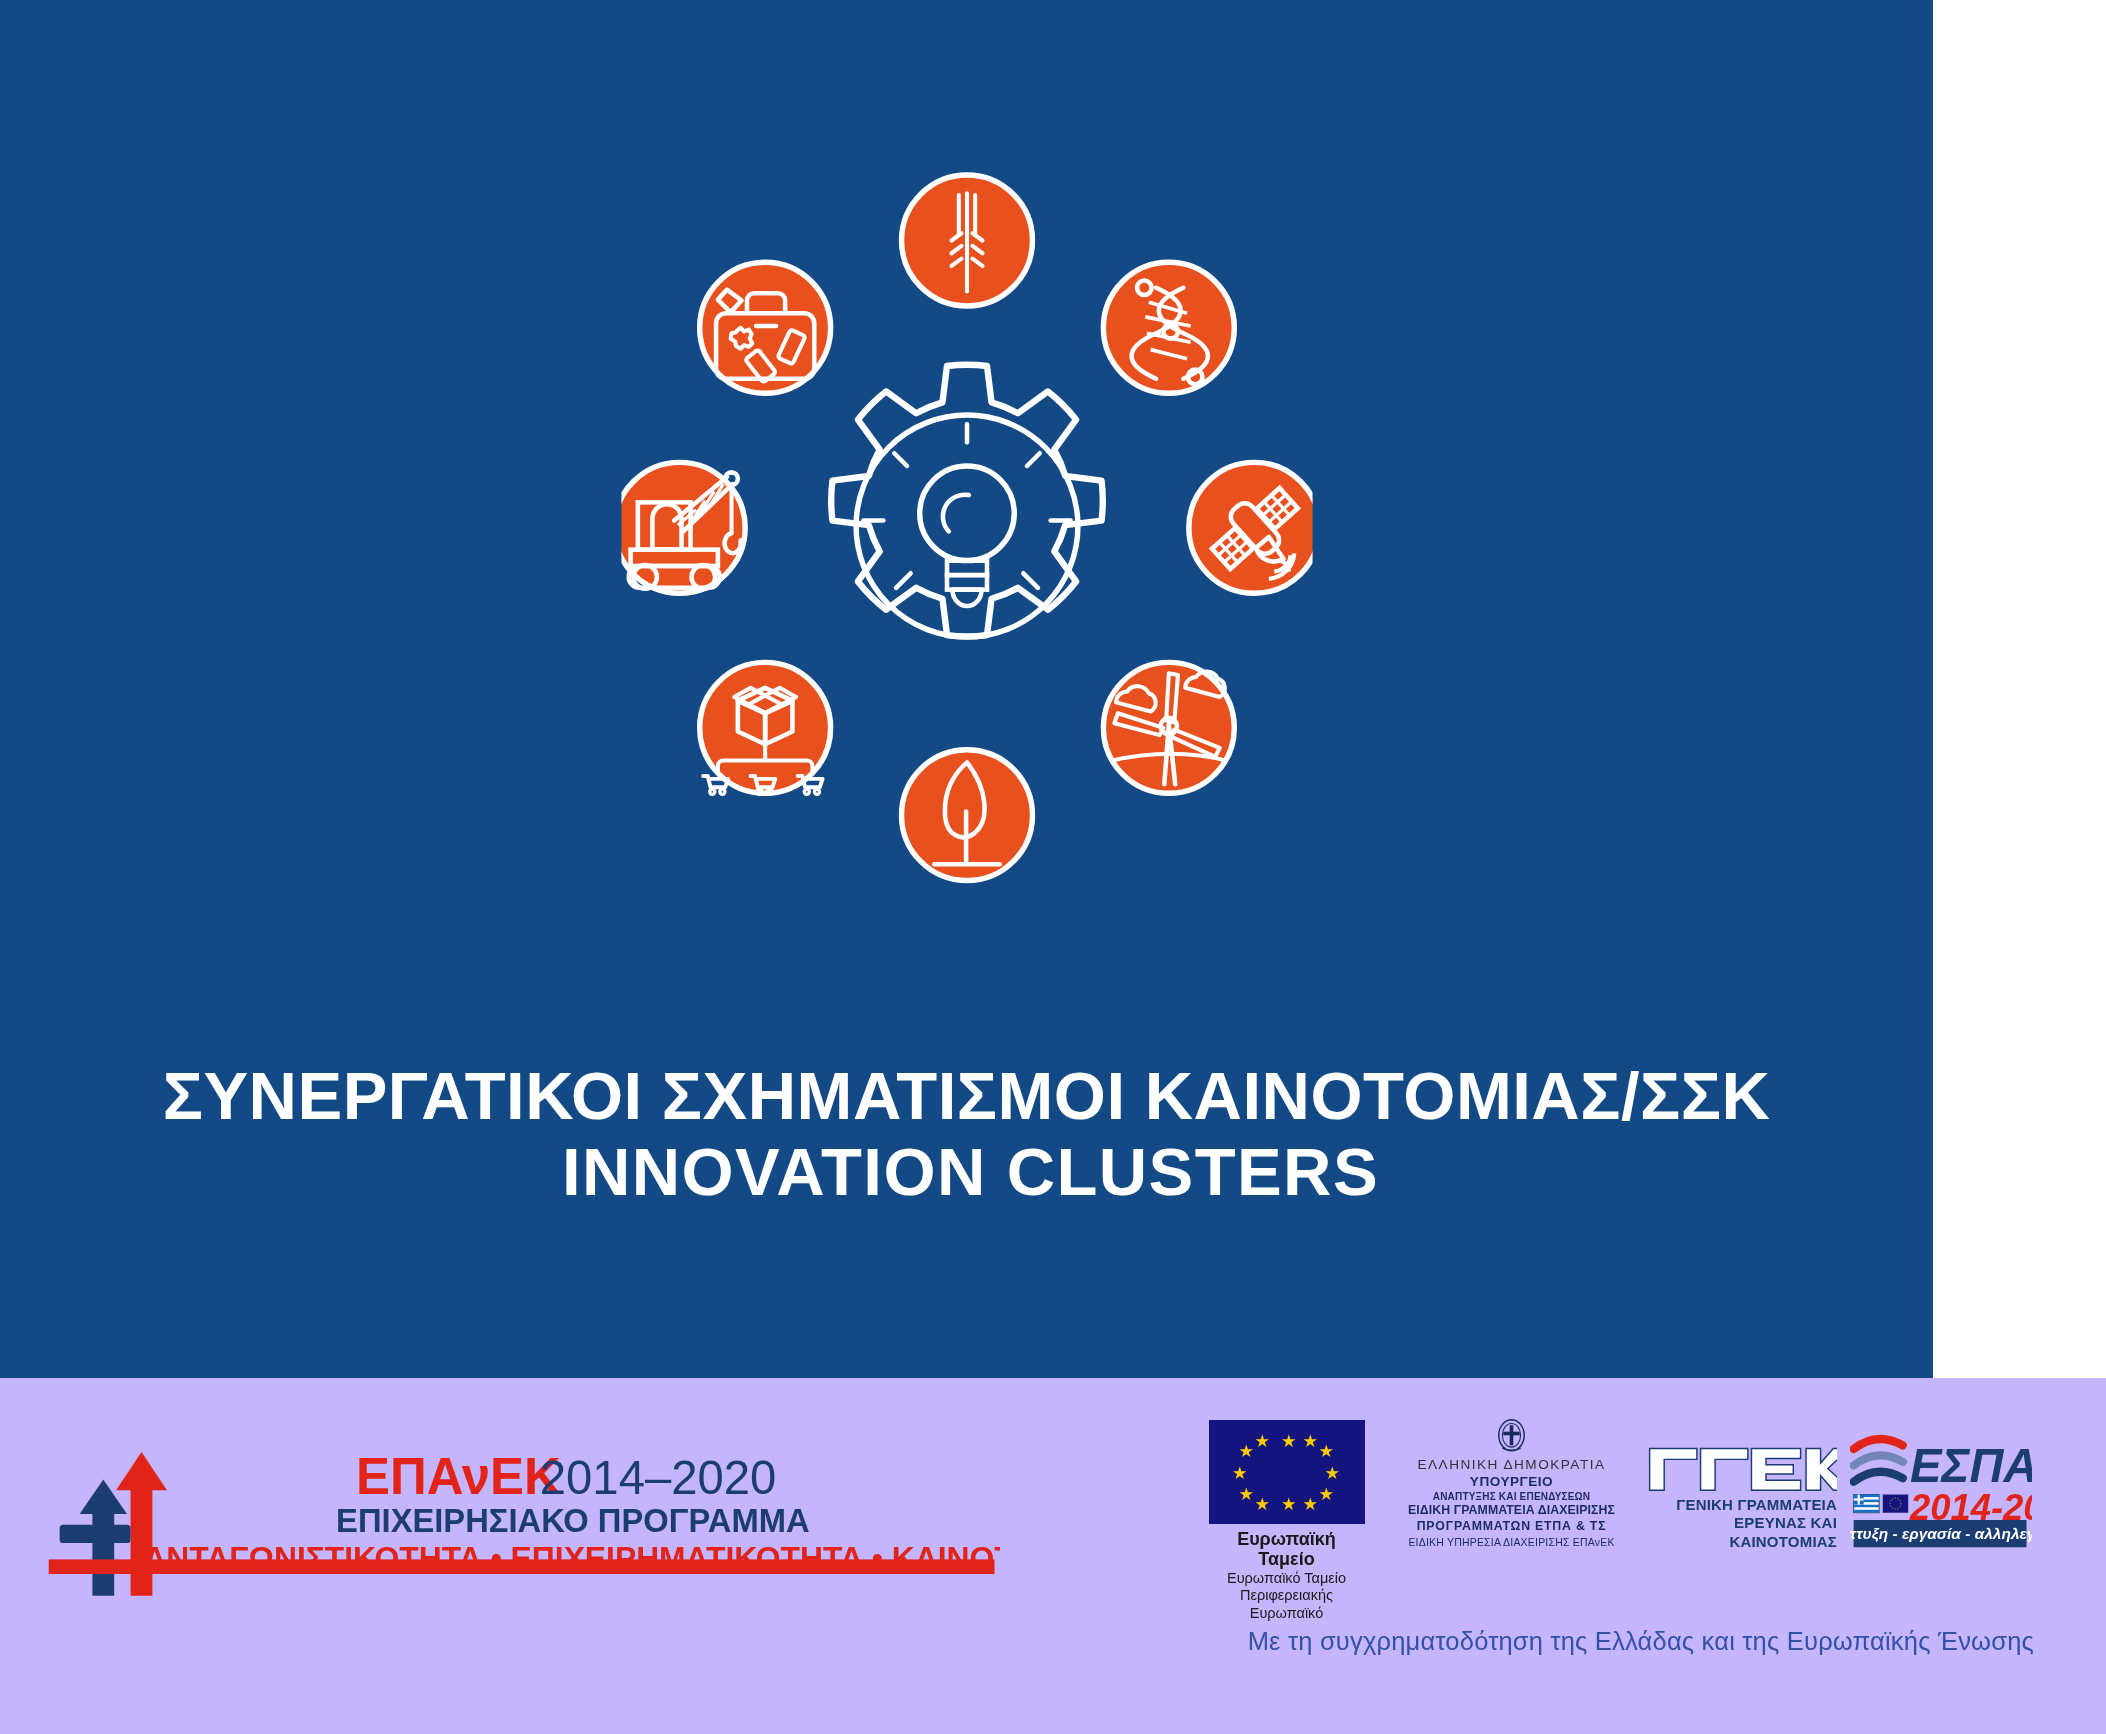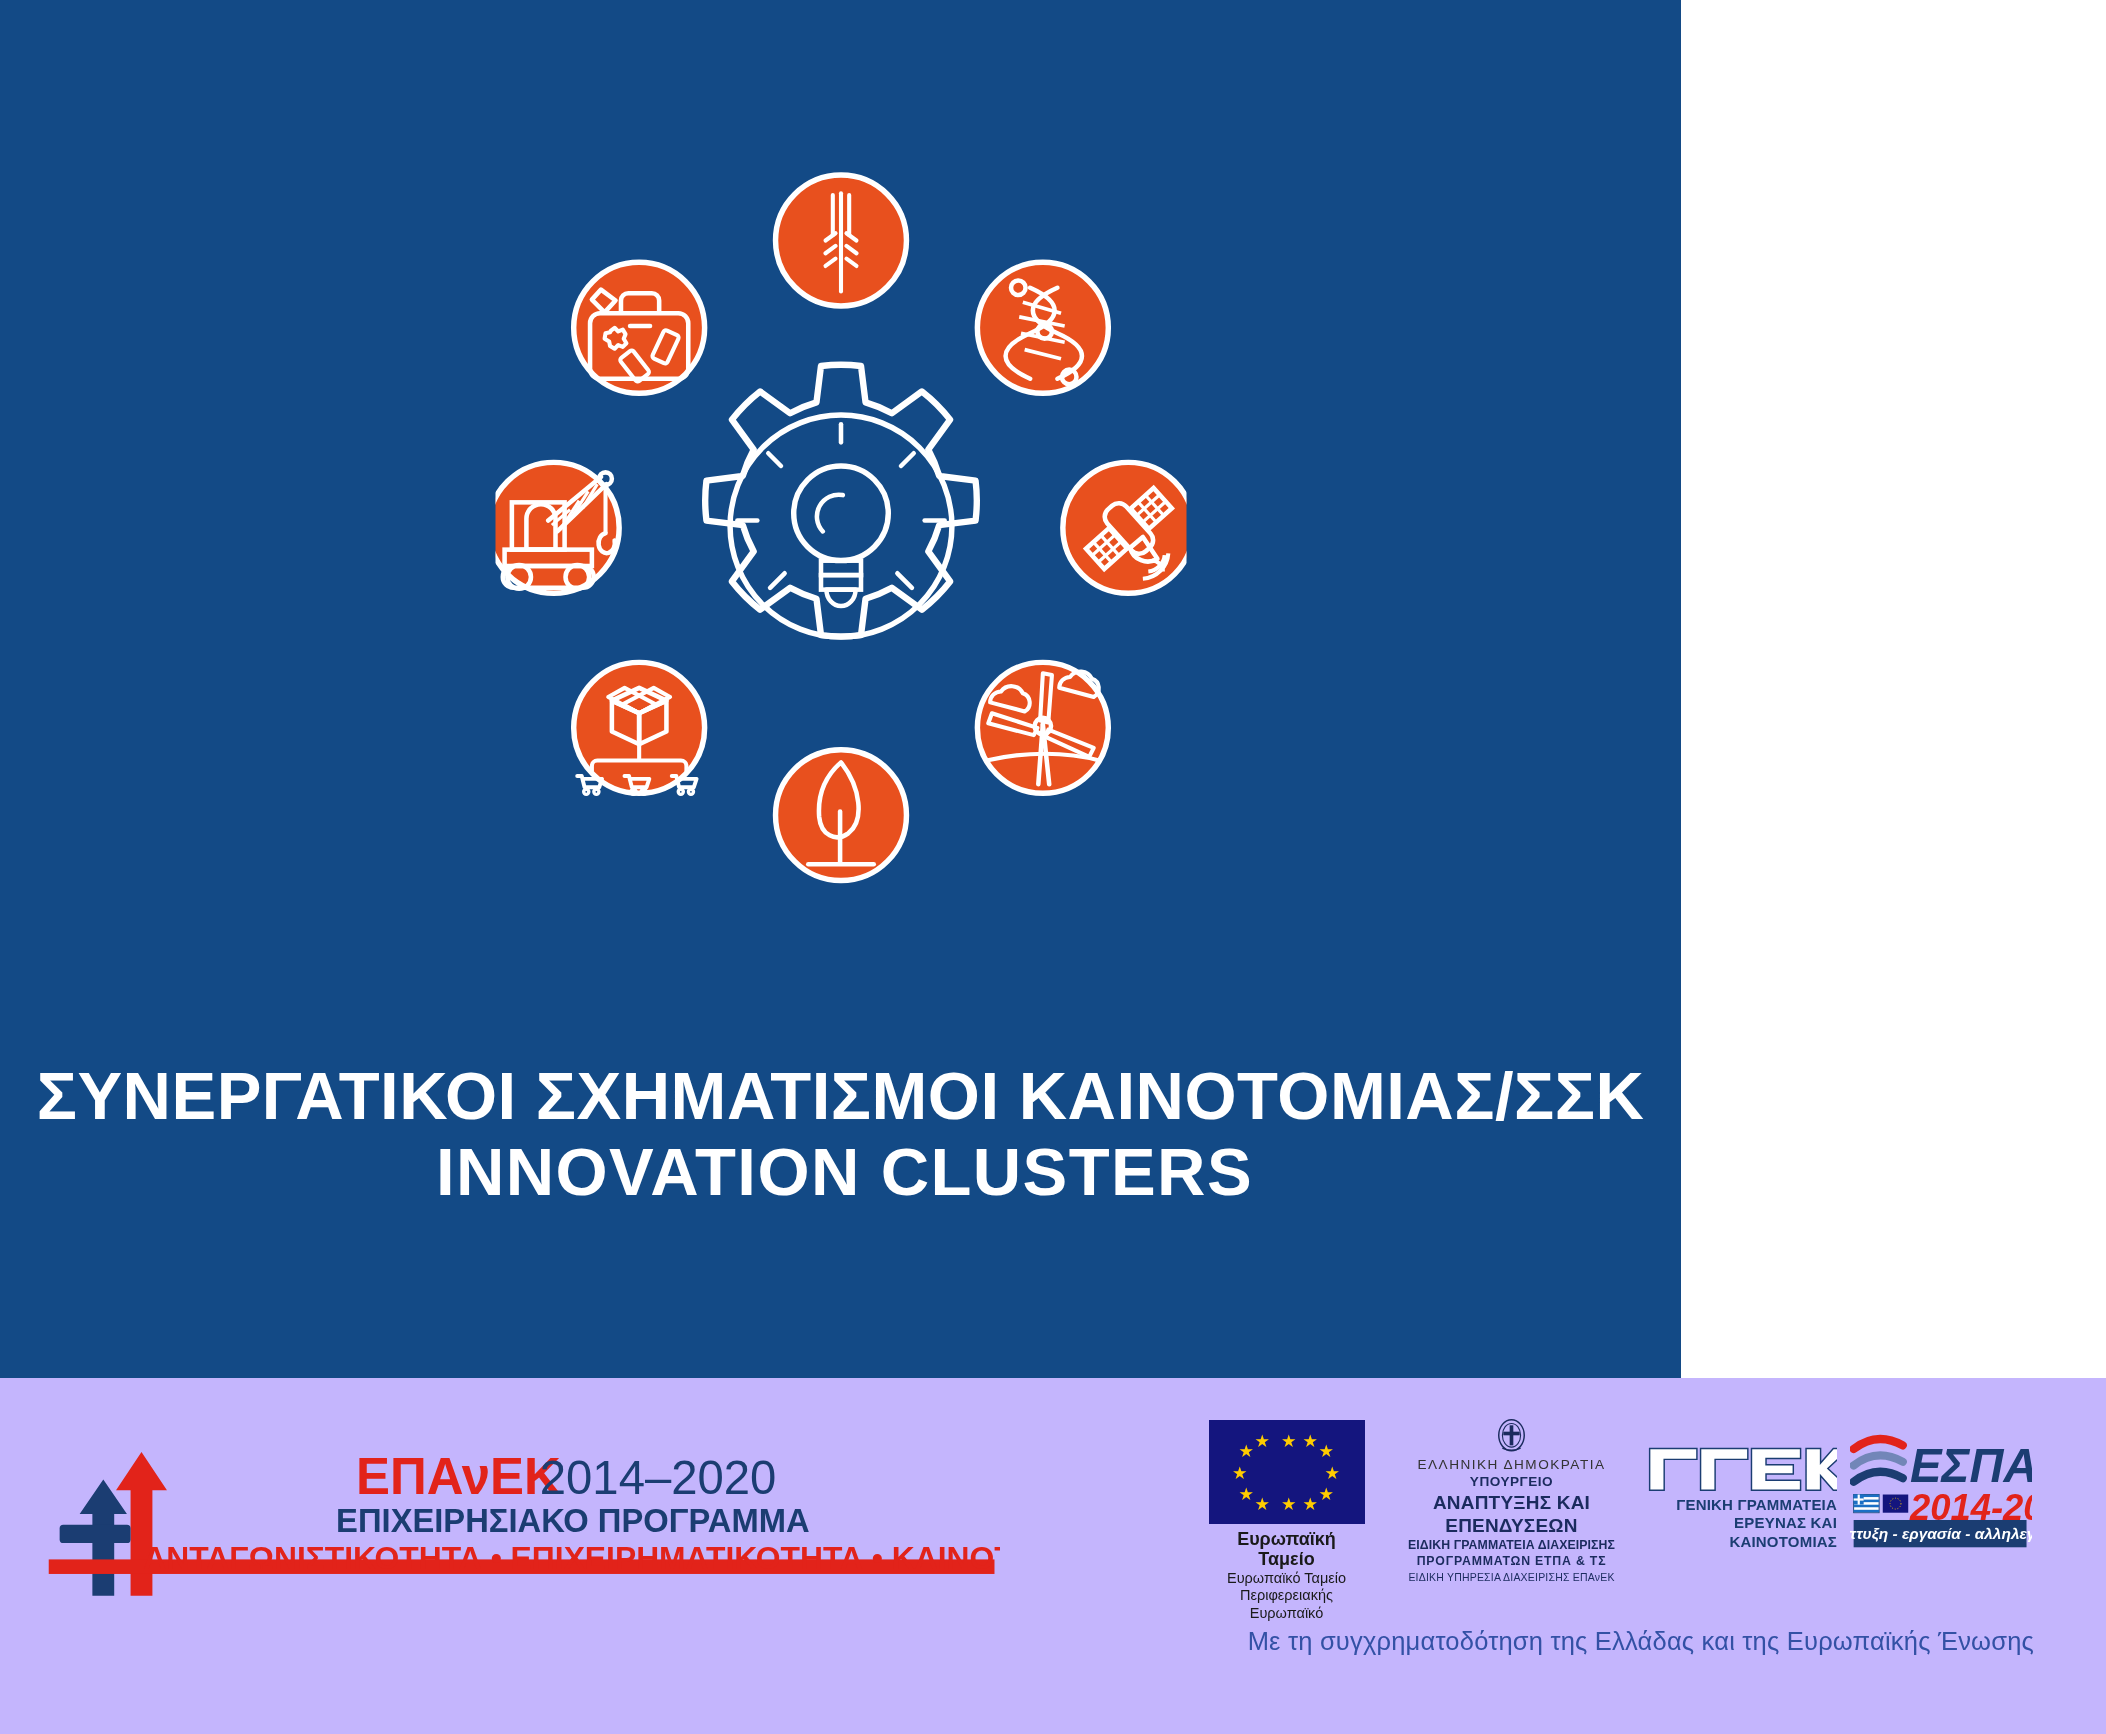--- a/index.html
+++ b/index.html
@@ -6,21 +6,21 @@
   body{
     width:2107px;height:1735px;
     background:#ffffff;
     font-family:"Liberation Sans", sans-serif;
     overflow:hidden;
   }
   .poster{position:relative;width:2107px;height:1735px;overflow:hidden;background:#fff;}
 
   
   .hero{
-    position:absolute;left:0;top:0;width:1681px;height:1378px;
+    position:absolute;left:0;top:0;width:1933px;height:1378px;
     background:#134a86;
   }
 
   
   .cluster{
     position:absolute;left:50%;top:135px;transform:translateX(-50%);
     width:691px;height:782px;
   }
   .cluster svg{display:block;width:691px;height:782px;}
 
@@ -60,21 +60,21 @@
   .eu-flag .star{position:absolute;color:#ffcc00;font-size:17.3px;line-height:17.3px;}
   .eu-l1{font-size:18px;font-weight:bold;color:#1a1a1a;margin-top:4.5px;line-height:1.15;}
   .eu-l2{font-size:14.5px;color:#1a1a1a;line-height:1.2;}
   .eu-l3{font-size:14.5px;color:#1a1a1a;line-height:1.2;}
 
   
   .ministry{position:absolute;left:1391px;top:40px;width:241px;text-align:center;color:#1b2b5e;}
   .emblem{width:31px;height:35px;margin:0 auto 3.6px auto;}
   .min-l1{font-size:13.6px;letter-spacing:1.5px;color:#333;line-height:1.25;}
   .min-l2{font-size:13.6px;font-weight:bold;letter-spacing:0.5px;line-height:1.25;}
-  .min-l3{font-size:19px;font-weight:bold;letter-spacing:0.2px;line-height:1.25;}
+  .min-l3{font-size:10px;font-weight:bold;letter-spacing:0.2px;line-height:1.25;}
   .min-l4{font-size:12.3px;font-weight:bold;letter-spacing:0.1px;line-height:1.3;}
   .min-l5{font-size:12.3px;font-weight:bold;letter-spacing:0.8px;line-height:1.3;}
   .min-l6{font-size:10.5px;letter-spacing:0.2px;line-height:1.35;color:#1b2b5e;}
 
   
   .ggek{position:absolute;left:1646px;top:65px;width:191px;text-align:right;}
   .ggek-mark{height:49px;margin-bottom:3.6px;}
   .ggek-l1{font-size:15px;font-weight:bold;color:#1b3d72;letter-spacing:0.2px;line-height:1.25;}
   .ggek-l2{font-size:15px;font-weight:bold;color:#1b3d72;letter-spacing:0.2px;line-height:1.25;}
 

